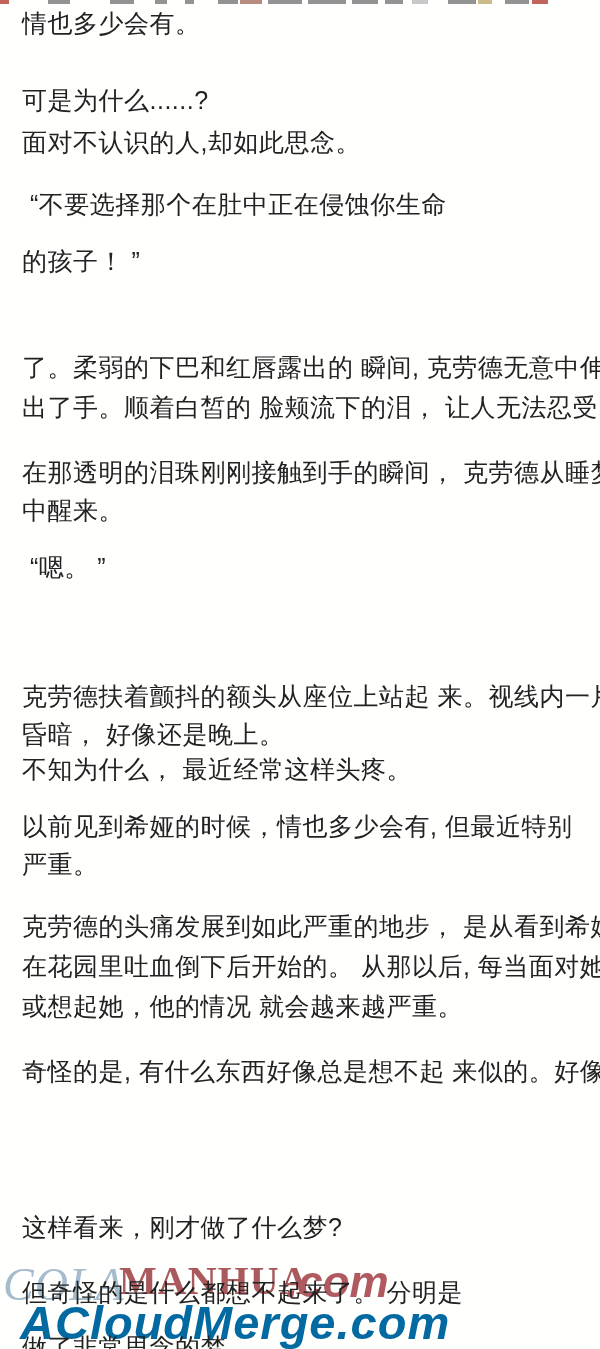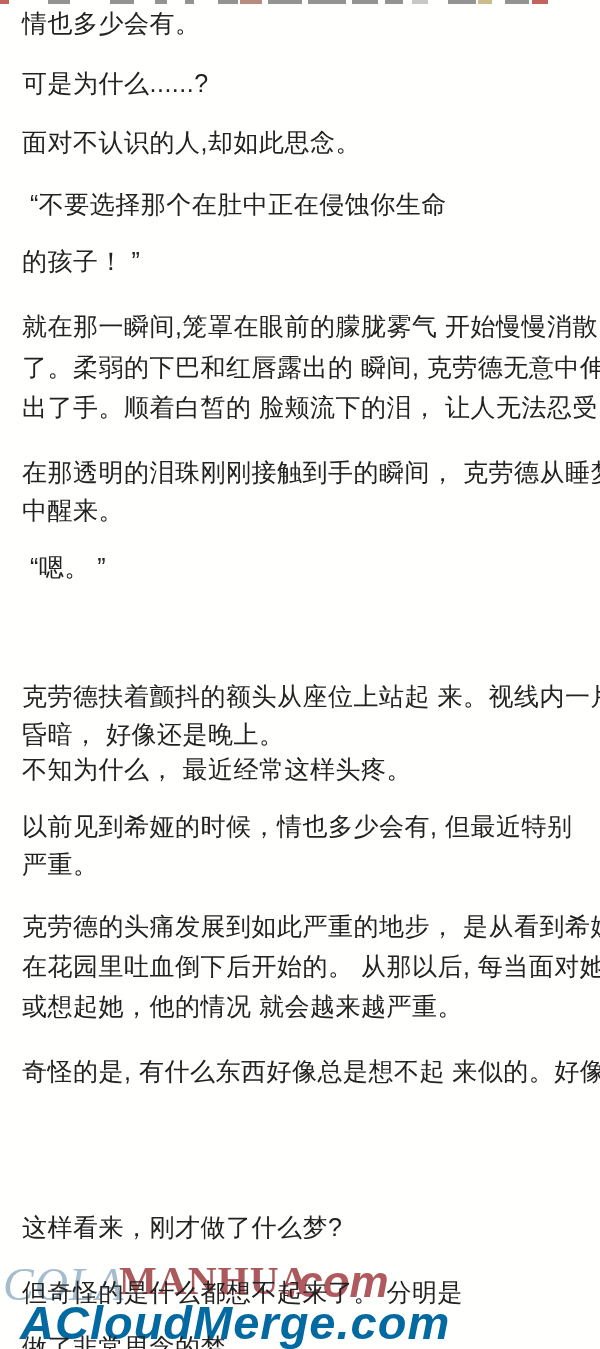--- a/index.html
+++ b/index.html
@@ -82,25 +82,24 @@
     <span class="frag" style="left:352px;width:26px"></span>
     <span class="frag" style="left:385px;width:18px"></span>
     <span class="frag gray" style="left:412px;width:16px"></span>
     <span class="frag" style="left:448px;width:28px"></span>
     <span class="frag khaki" style="left:478px;width:14px"></span>
     <span class="frag" style="left:505px;width:24px"></span>
     <span class="frag red" style="left:532px;width:16px"></span>
   </div>
 
   <div class="line" style="top:10px">情也多少会有。</div>
-  <div class="line" style="top:70px">可是为什么......?</div>
+  <div class="line" style="top:87px">可是为什么......?</div>
   <div class="line q" style="top:191px">“不要选择那个在肚中正在侵蚀你生命</div>
   <div class="line" style="top:129px">面对不认识的人,却如此思念。</div>
   <div class="line" style="top:248px">的孩子！ ”</div>
-  <div class="line" style="top:313px">就在那一瞬间,笼罩在眼前的朦胧雾气 开始慢慢消散</div>
   <div class="line" style="top:354px">了。柔弱的下巴和红唇露出的 瞬间, 克劳德无意中伸</div>
   <div class="line" style="top:394px">出了手。顺着白皙的 脸颊流下的泪， 让人无法忍受。</div>
   <div class="line" style="top:459px">在那透明的泪珠刚刚接触到手的瞬间， 克劳德从睡梦</div>
   <div class="line" style="top:497px">中醒来。</div>
   <div class="line q" style="top:554px">“嗯。 ”</div>
   <div class="line" style="top:683px">克劳德扶着颤抖的额头从座位上站起 来。视线内一片</div>
   <div class="line" style="top:721px">昏暗， 好像还是晚上。</div>
   <div class="line" style="top:756px">不知为什么， 最近经常这样头疼。</div>
   <div class="line" style="top:813px">以前见到希娅的时候，情也多少会有, 但最近特别</div>
   <div class="line" style="top:851px">严重。</div>

